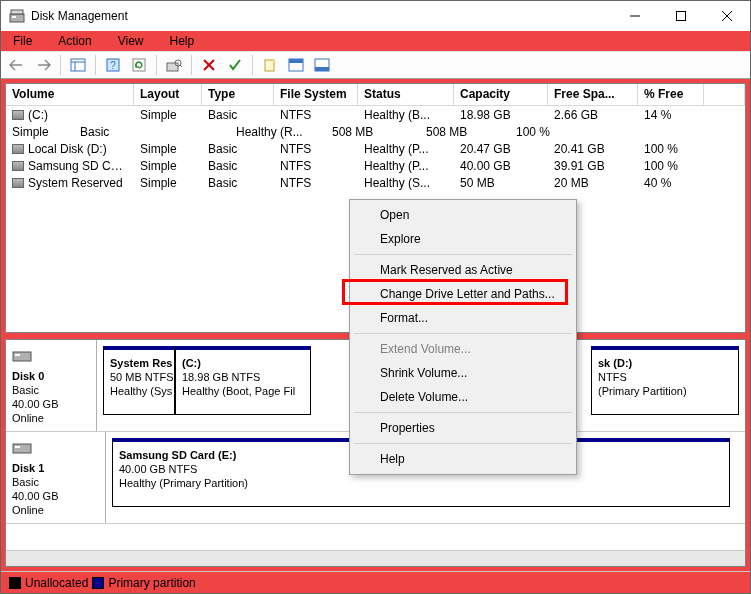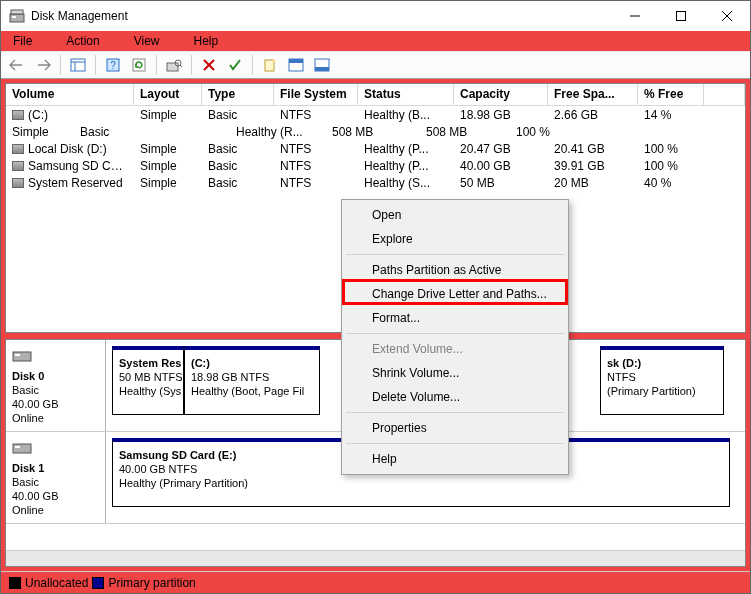--- a/index.html
+++ b/index.html
@@ -4,21 +4,21 @@
 <style>
   * { box-sizing: border-box; }
   body { margin: 0; font-family: "Segoe UI", Tahoma, sans-serif; font-size: 12px; color: #000; background: #fff; }
   .window { width: 751px; height: 594px; border: 1px solid #646464; display: flex; flex-direction: column; position: relative; background:#ef4444;}
   .titlebar { height: 30px; display: flex; align-items: center; padding: 0 0 0 8px; background: #fff; }
   .titlebar .icon { width: 16px; height: 16px; margin-right: 6px; }
   .titlebar .title { flex: 1; font-size: 12px; }
   .winbtns { display: flex; height: 100%; }
   .winbtn { width: 46px; display: flex; align-items: center; justify-content: center; }
   .winbtn svg { width: 10px; height: 10px; }
-  .menubar { height: 20px; display: flex; align-items: center; padding: 0 4px; gap: 18px; }
+  .menubar { height: 20px; display: flex; align-items: center; padding: 0 4px; gap: 10px; }
   .menubar .menu { padding: 2px 8px; }
   .toolbar { height: 28px; border-top: 1px solid #e5e5e5; border-bottom: 1px solid #a0a0a0; display: flex; align-items: center; padding: 0 4px; gap: 2px; background:#fcfcfc;}
   .tbtn { width: 24px; height: 22px; display: flex; align-items: center; justify-content: center; border-radius: 2px; }
   .tsep { width: 1px; height: 20px; background: #d0d0d0; margin: 0 3px; }
   .content { flex: 1; display: flex; flex-direction: column; padding: 4px; min-height:0;}
   .listpane { border: 1px solid #828282; height: 250px; overflow: hidden; background: #fff; }
   .listhead { display: flex; height: 22px; border-bottom: 1px solid #d8d8d8; }
   .lh { border-right: 1px solid #d8d8d8; padding: 3px 6px; font-size: 12px; background: #fff; white-space: nowrap; overflow: hidden; text-overflow: ellipsis; font-weight: bold; }
   .listbody .row { display: flex; height: 17px; align-items: center; }
   .cell { padding: 0 6px; white-space: nowrap; overflow: hidden; text-overflow: ellipsis; font-size: 12px; }
@@ -29,21 +29,21 @@
   .diskinfo { width:100px; border-right:1px solid #b0b0b0; padding:6px; font-size:11px; line-height:14px;}
   .diskinfo .dicon{width:20px;height:16px;margin-bottom:4px;}
   .diskparts { flex:1; display:flex; padding:6px 6px 10px 6px; gap:0; align-items:stretch;}
   .part { border:1px solid #000; border-top:4px solid #00008b; padding:6px 6px; font-size:11px; line-height:14px; overflow:hidden; white-space:nowrap;}
   .part.primary { background:#fff;}
   .hatch { background-image: repeating-linear-gradient(45deg,#b0b0cc 0 2px,#fff 2px 8px);}
   .diskrow.d0 .diskparts{height:85px;}
   .diskrow.d1 .diskparts{height:85px;}
   .statusbar { height:22px; border-top:1px solid #c8c8c8; display:flex; align-items:center; padding:0 8px; gap:4px; font-size:12px;}
   .swatch { width:12px; height:12px; border:1px solid #000; display:inline-block; margin-right:4px; vertical-align:middle;}
-  .ctxmenu { position:absolute; left:340px; top:198px; width:228px; background:#f0f0f0; border:1px solid #a0a0a0; box-shadow:3px 3px 6px rgba(0,0,0,.25); padding:3px 2px; font-size:12px;}
+  .ctxmenu { position:absolute; left:348px; top:198px; width:228px; background:#f0f0f0; border:1px solid #a0a0a0; box-shadow:3px 3px 6px rgba(0,0,0,.25); padding:3px 2px; font-size:12px;}
   .ctxitem { padding:5px 22px 5px 28px; white-space:nowrap;}
   .ctxitem.disabled { color:#808080;}
   .ctxsep { height:1px; background:#d0d0d0; margin:3px 2px;}
   .highlight { position:absolute; border:3px solid #ff0000; pointer-events:none;}
   .bold{font-weight:600;}
   .scrollhandle{height:16px;background:#e8e8e8;border-top:1px solid #ccc;}
 </style>
 </head>
 <body>
 
@@ -241,21 +241,21 @@
               <div class="part primary" style="width: 136px;">
                 <div class="bold">(C:)</div>
                 <div>18.98 GB NTFS</div>
                 <div>Healthy (Boot, Page Fil</div>
               </div>
               <div class="part primary" style="width: 280px; border: none; background: transparent;">
                 <div class="bold"></div>
                 <div></div>
                 <div></div>
               </div>
-              <div class="part primary" style="width: 124px;">
+              <div class="part primary" style="width: 148px;">
                 <div class="bold">sk  (D:)</div>
                 <div>NTFS</div>
                 <div>(Primary Partition)</div>
               </div>
             </div>
           </div>
           <div class="diskrow d1">
             <div class="diskinfo"><svg class="dicon" viewBox="0 0 20 16">
                 <rect x="1" y="6" width="18" height="9" fill="#b0b0b0" stroke="#555"></rect>
                 <rect x="3" y="8" width="5" height="2" fill="#fff"></rect>
@@ -275,21 +275,21 @@
 
   <div class="statusbar">
     <span><span class="swatch" style="background:#000"></span><span>Unallocated</span></span>
     <span><span class="swatch" style="background:#00008b"></span><span>Primary partition</span></span>
   </div>
 
   <div class="ctxmenu">
     <div class="ctxitem">Open</div>
     <div class="ctxitem">Explore</div>
     <div class="ctxsep"></div>
-    <div class="ctxitem">Paths Partition as Active</div>
+    <div class="ctxitem">Mark Reserved as Active</div>
     <div class="ctxitem">Change Drive Letter and Paths...</div>
     <div class="ctxitem">Format...</div>
     <div class="ctxsep"></div>
     <div class="ctxitem disabled">Extend Volume...</div>
     <div class="ctxitem">Shrink Volume...</div>
     <div class="ctxitem">Delete Volume...</div>
     <div class="ctxsep"></div>
     <div class="ctxitem">Properties</div>
     <div class="ctxsep"></div>
     <div class="ctxitem">Help</div>

